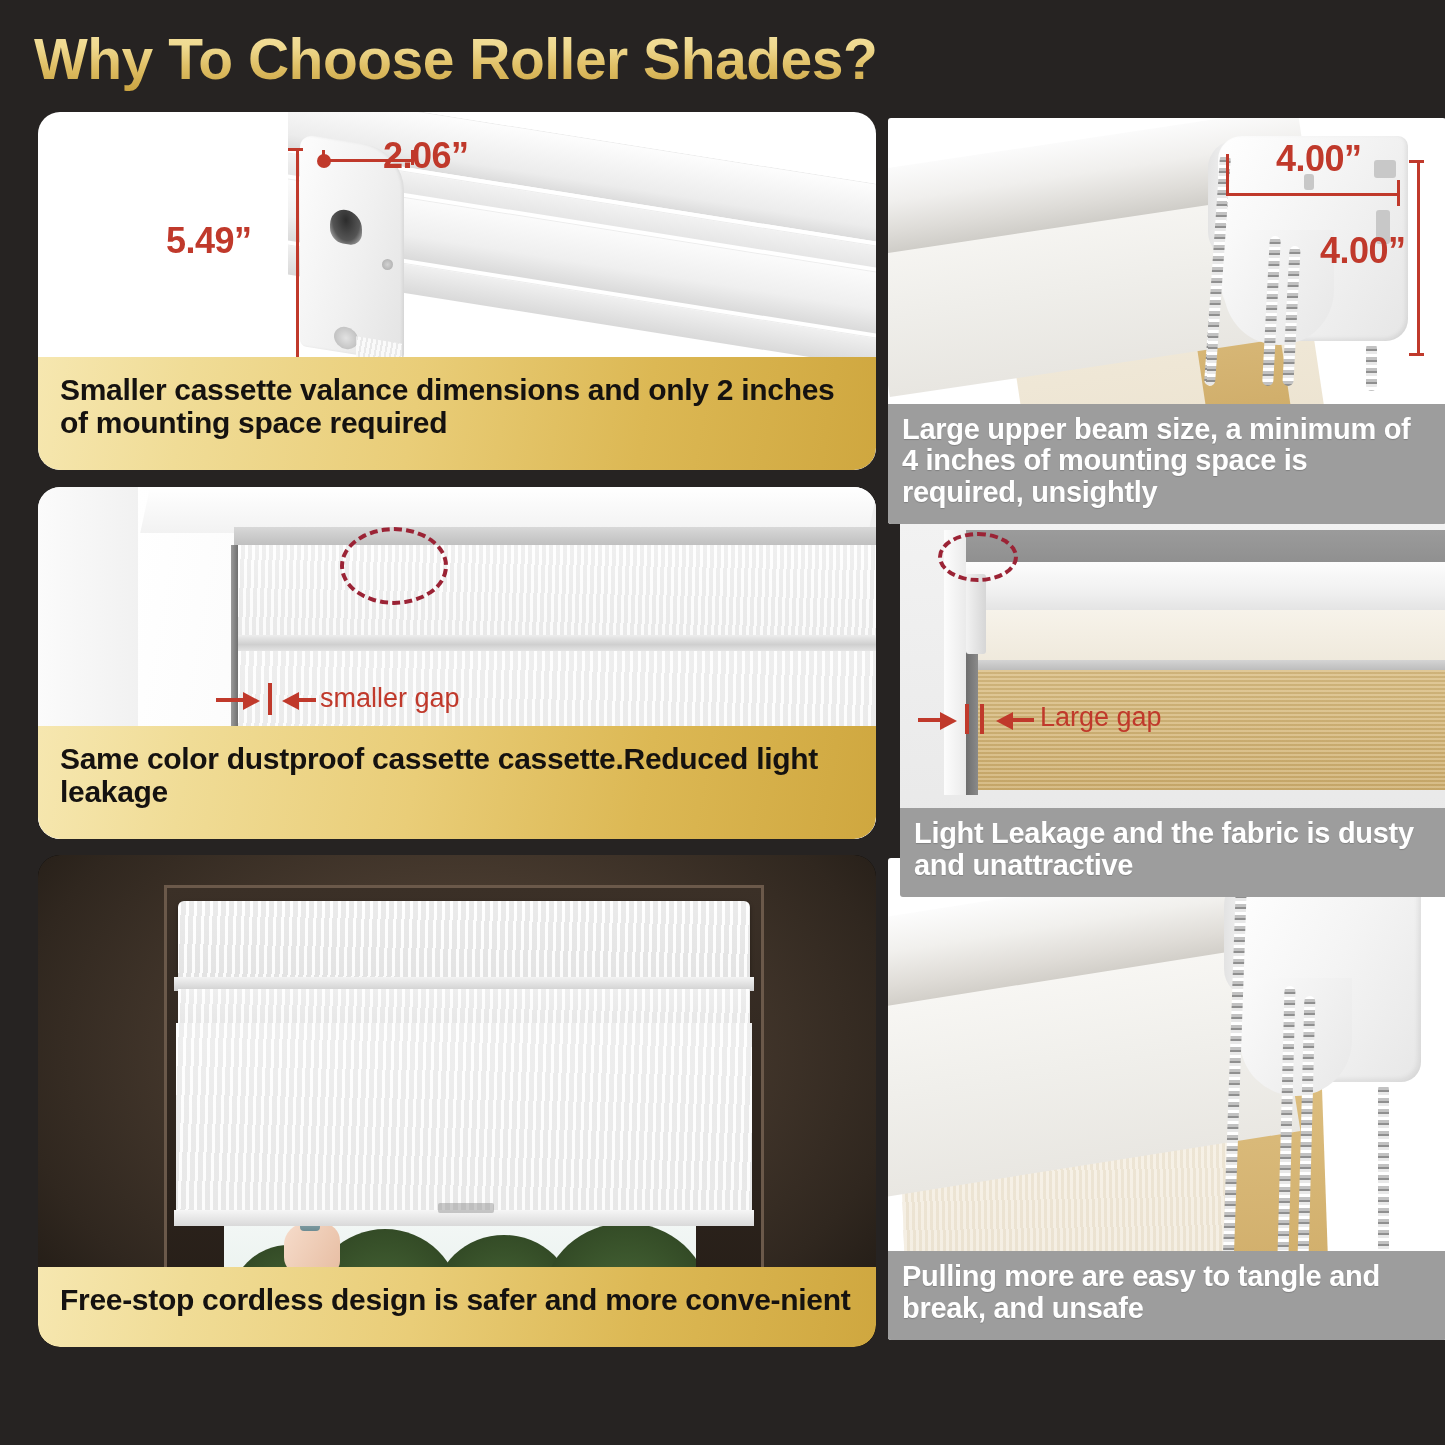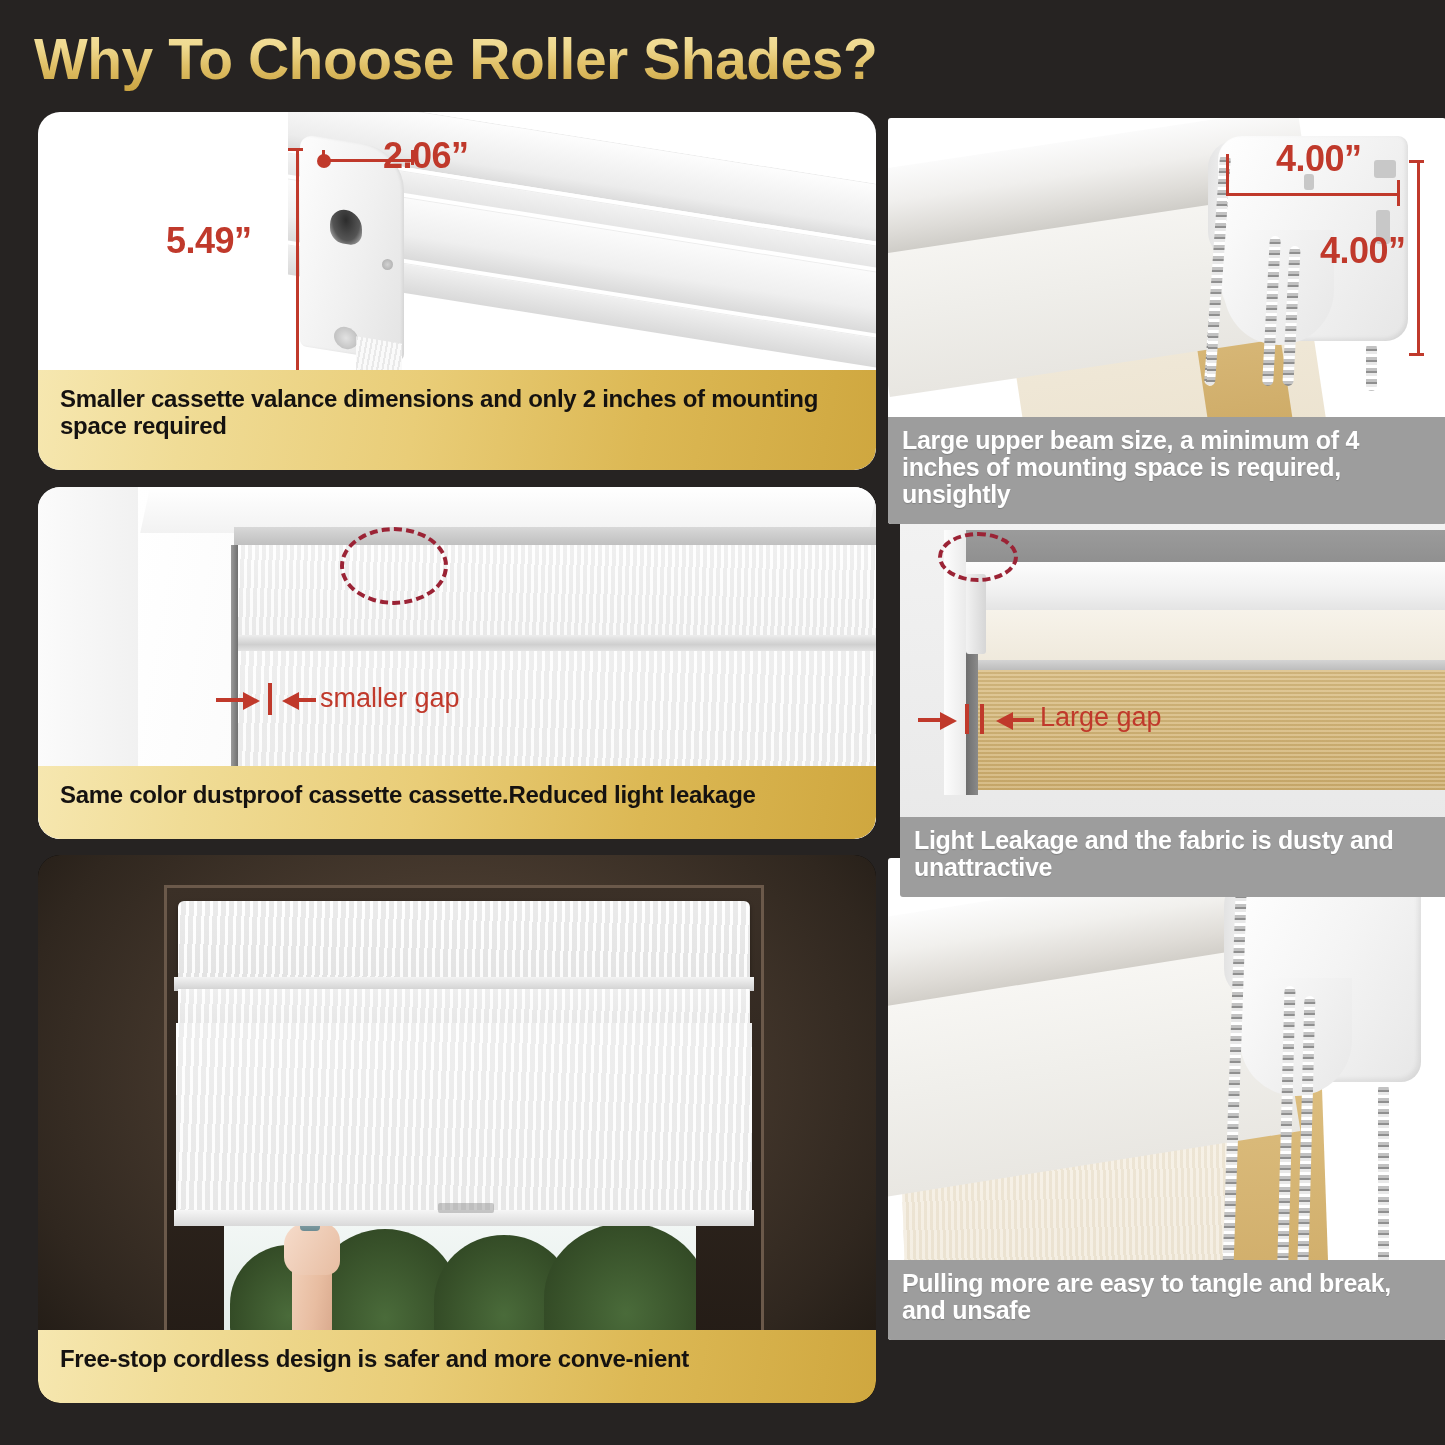--- a/index.html
+++ b/index.html
@@ -36,21 +36,21 @@
   
   .grid { position: absolute; left: 16px; top: 0; width: 1445px; height: 1445px; }
 
   .panel { position: absolute; overflow: hidden; }
 
   .panel.left  { left: 22px;  width: 838px; border-radius: 22px; }
   .panel.right { left: 872px; width: 558px; border-radius: 3px; }
 
   .row1 { top: 112px;  height: 358px; }
   .row2 { top: 487px;  height: 352px; }
-  .row3 { top: 855px;  height: 548px; }
+  .row3 { top: 855px;  height: 492px; }
 
   .panel.right.row1 { top: 118px; height: 406px; }
   .panel.right.row2 { top: 490px; height: 407px; margin-left: 12px; }
   .panel.right.row3 { top: 858px; height: 482px; }
 
   .photo { position: absolute; left: 0; top: 0; right: 0; bottom: 0; overflow: hidden; }
 
   
   .caption {
     position: absolute; left: 0; right: 0; bottom: 0;
@@ -59,32 +59,32 @@
   }
   .caption-gold {
     background: linear-gradient(100deg,
         #f6e7b0 0%, #f0dc96 18%, #e9cd78 45%, #dcb854 72%, #cfa73f 100%);
     padding: 16px 22px 30px 22px;
     border-bottom-left-radius: 22px;
     border-bottom-right-radius: 22px;
   }
   .caption-gold .caption-text {
     color: #151210;
-    font-size: 24px;
+    font-size: 30px;
     font-weight: bold;
     line-height: 1.12;
     letter-spacing: -0.3px;
   }
   .caption-gray {
     background: #9d9d9d;
     padding: 10px 14px 16px 14px;
   }
   .caption-gray .caption-text {
     color: #ffffff;
-    font-size: 25px;
+    font-size: 29px;
     font-weight: bold;
     line-height: 1.08;
     letter-spacing: -0.3px;
     text-shadow: 0 1px 1px rgba(0,0,0,.18);
   }
 
   
   .p1 { background: #ffffff; }
   .p1 .valance {
     position: absolute; left: 250px; top: 18px;

